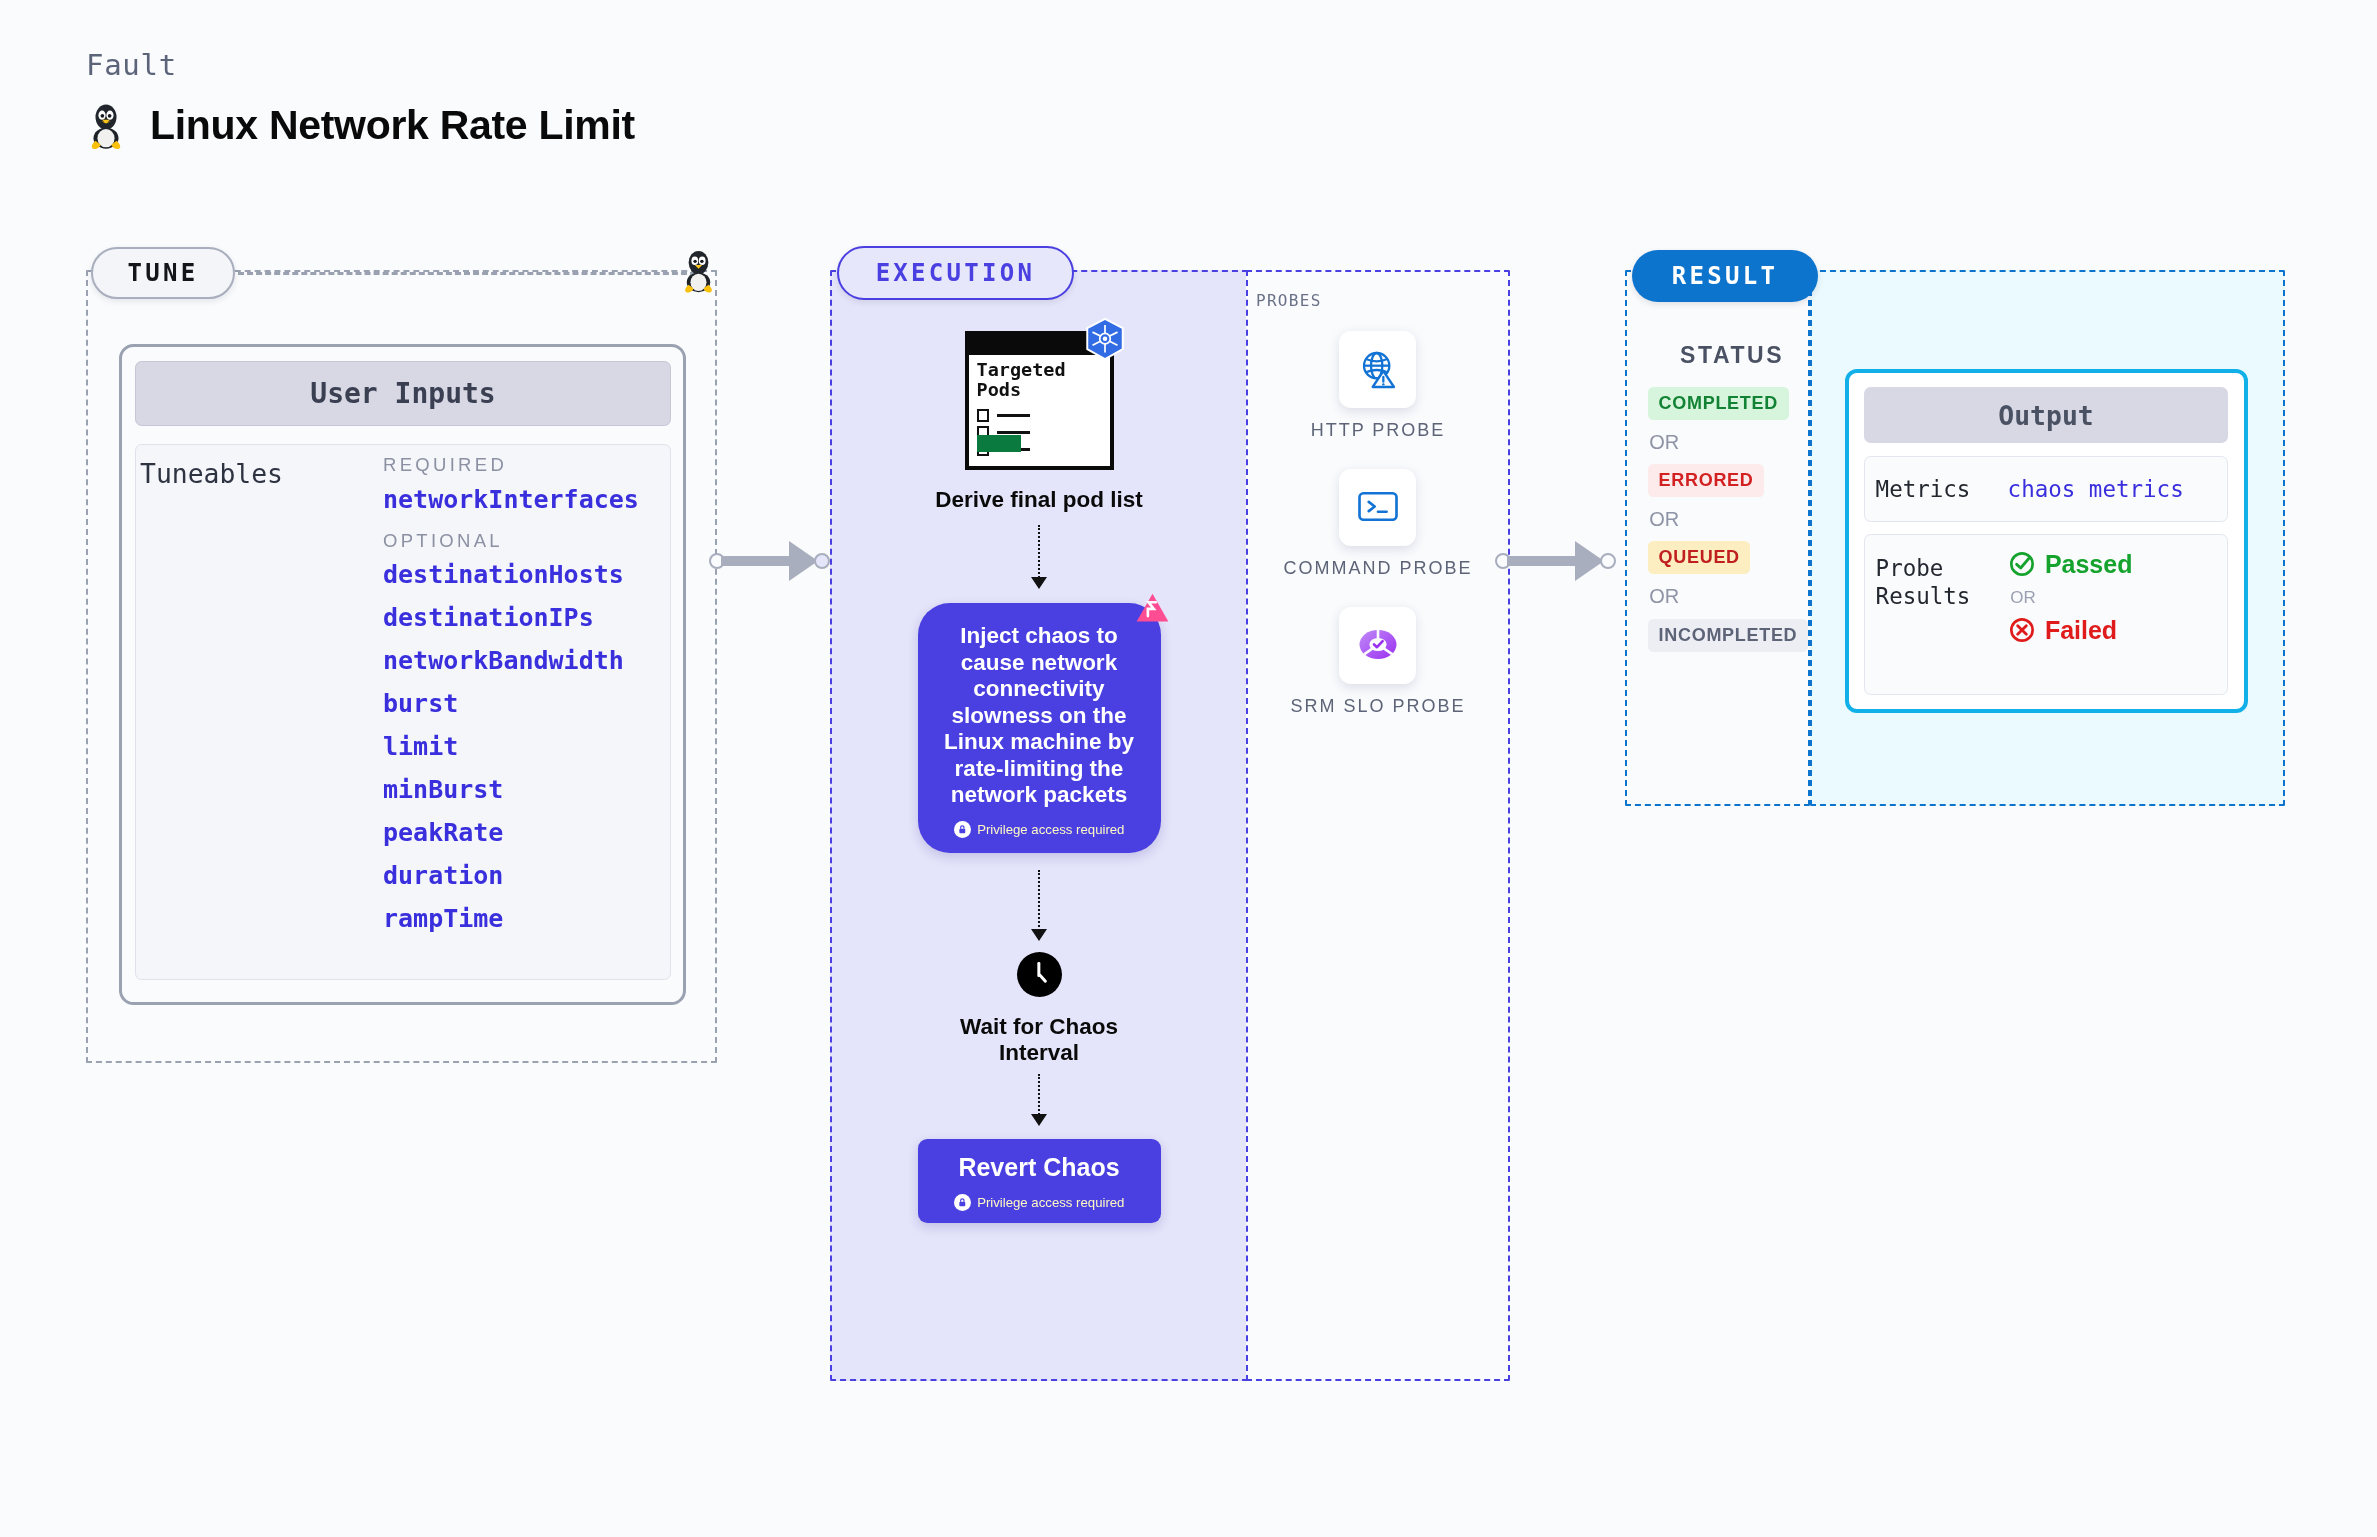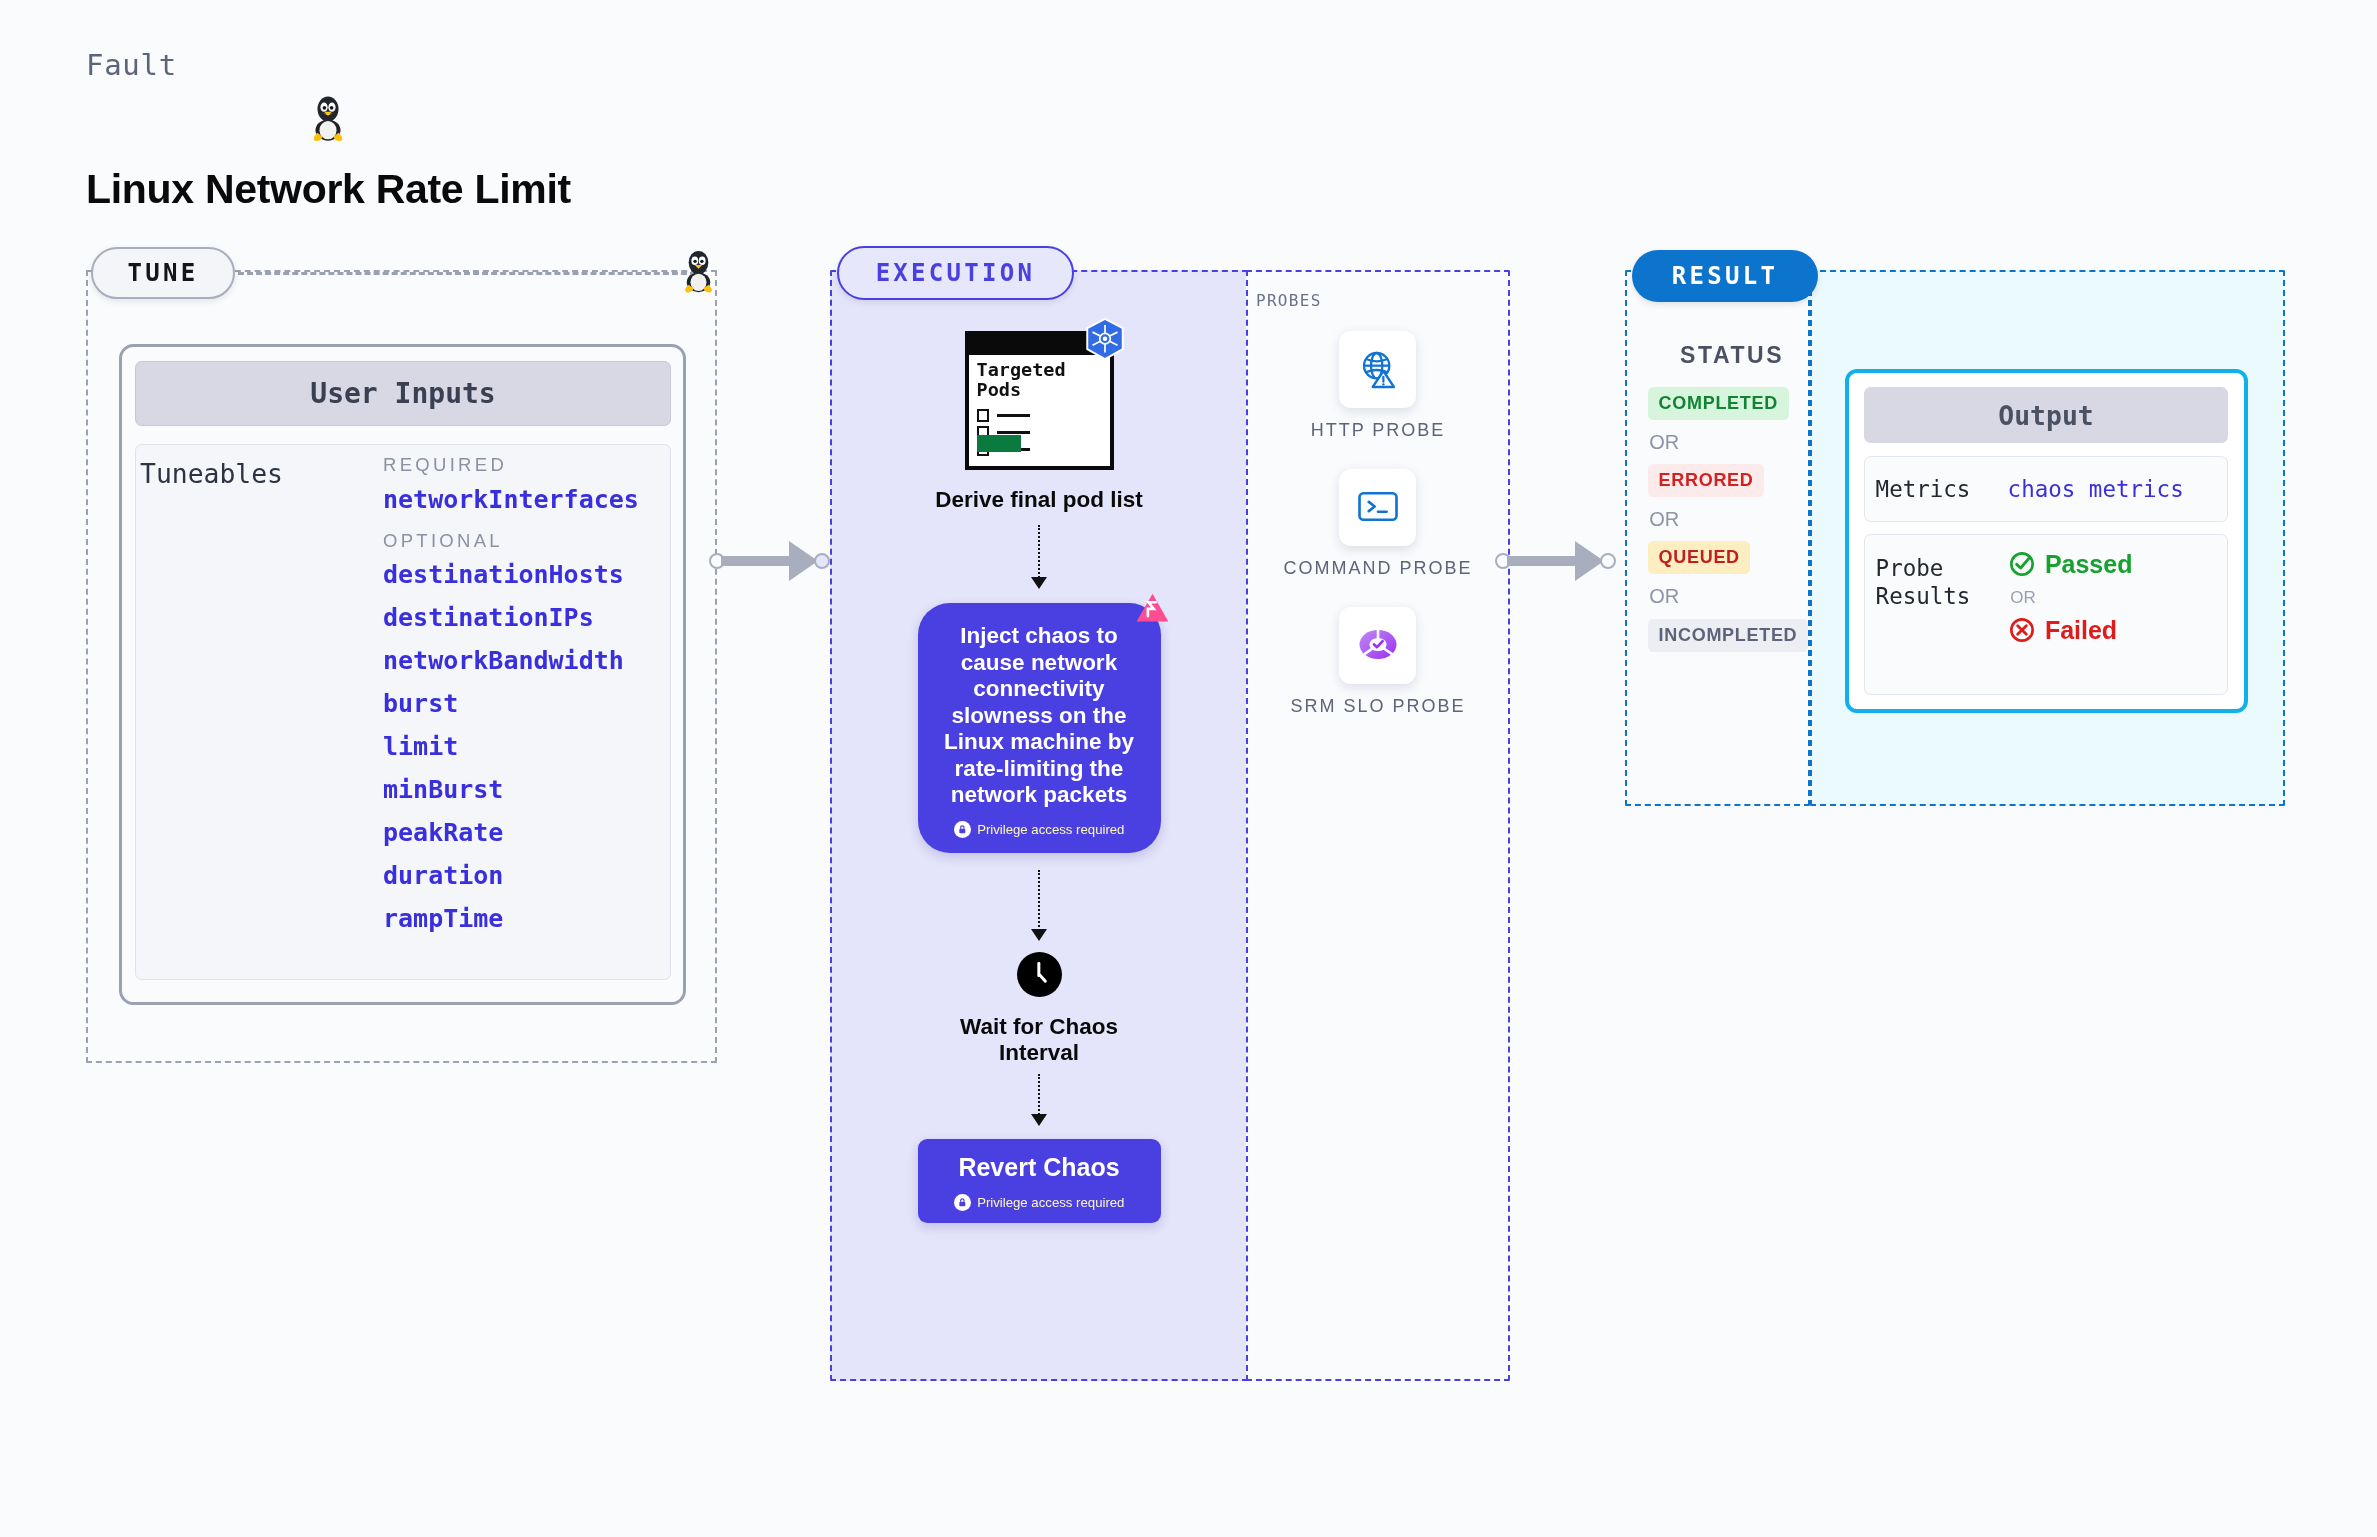--- a/index.html
+++ b/index.html
@@ -11,22 +11,22 @@
   }
   .page { position: relative; width: 2377px; height: 1537px; }
 
   
   .hdr-kicker {
     position: absolute; left: 86px; top: 48px;
     font-family: "DejaVu Sans Mono", monospace;
     font-size: 29px; color: #5b6479; letter-spacing: 0.7px;
   }
   .hdr-row {
-    position: absolute; left: 86px; top: 92px;
-    display: flex; align-items: center; gap: 24px; flex-direction: column;
+    position: absolute; left: 86px; top: 100px;
+    display: flex; align-items: center; gap: 24px;
   }
   .hdr-title {
     font-size: 41px; font-weight: 700; color: #0a0a0a;
     letter-spacing: -0.3px;
   }
 
   
   .penguin { position: relative; display: inline-block; }
   .penguin svg { display: block; }
 

